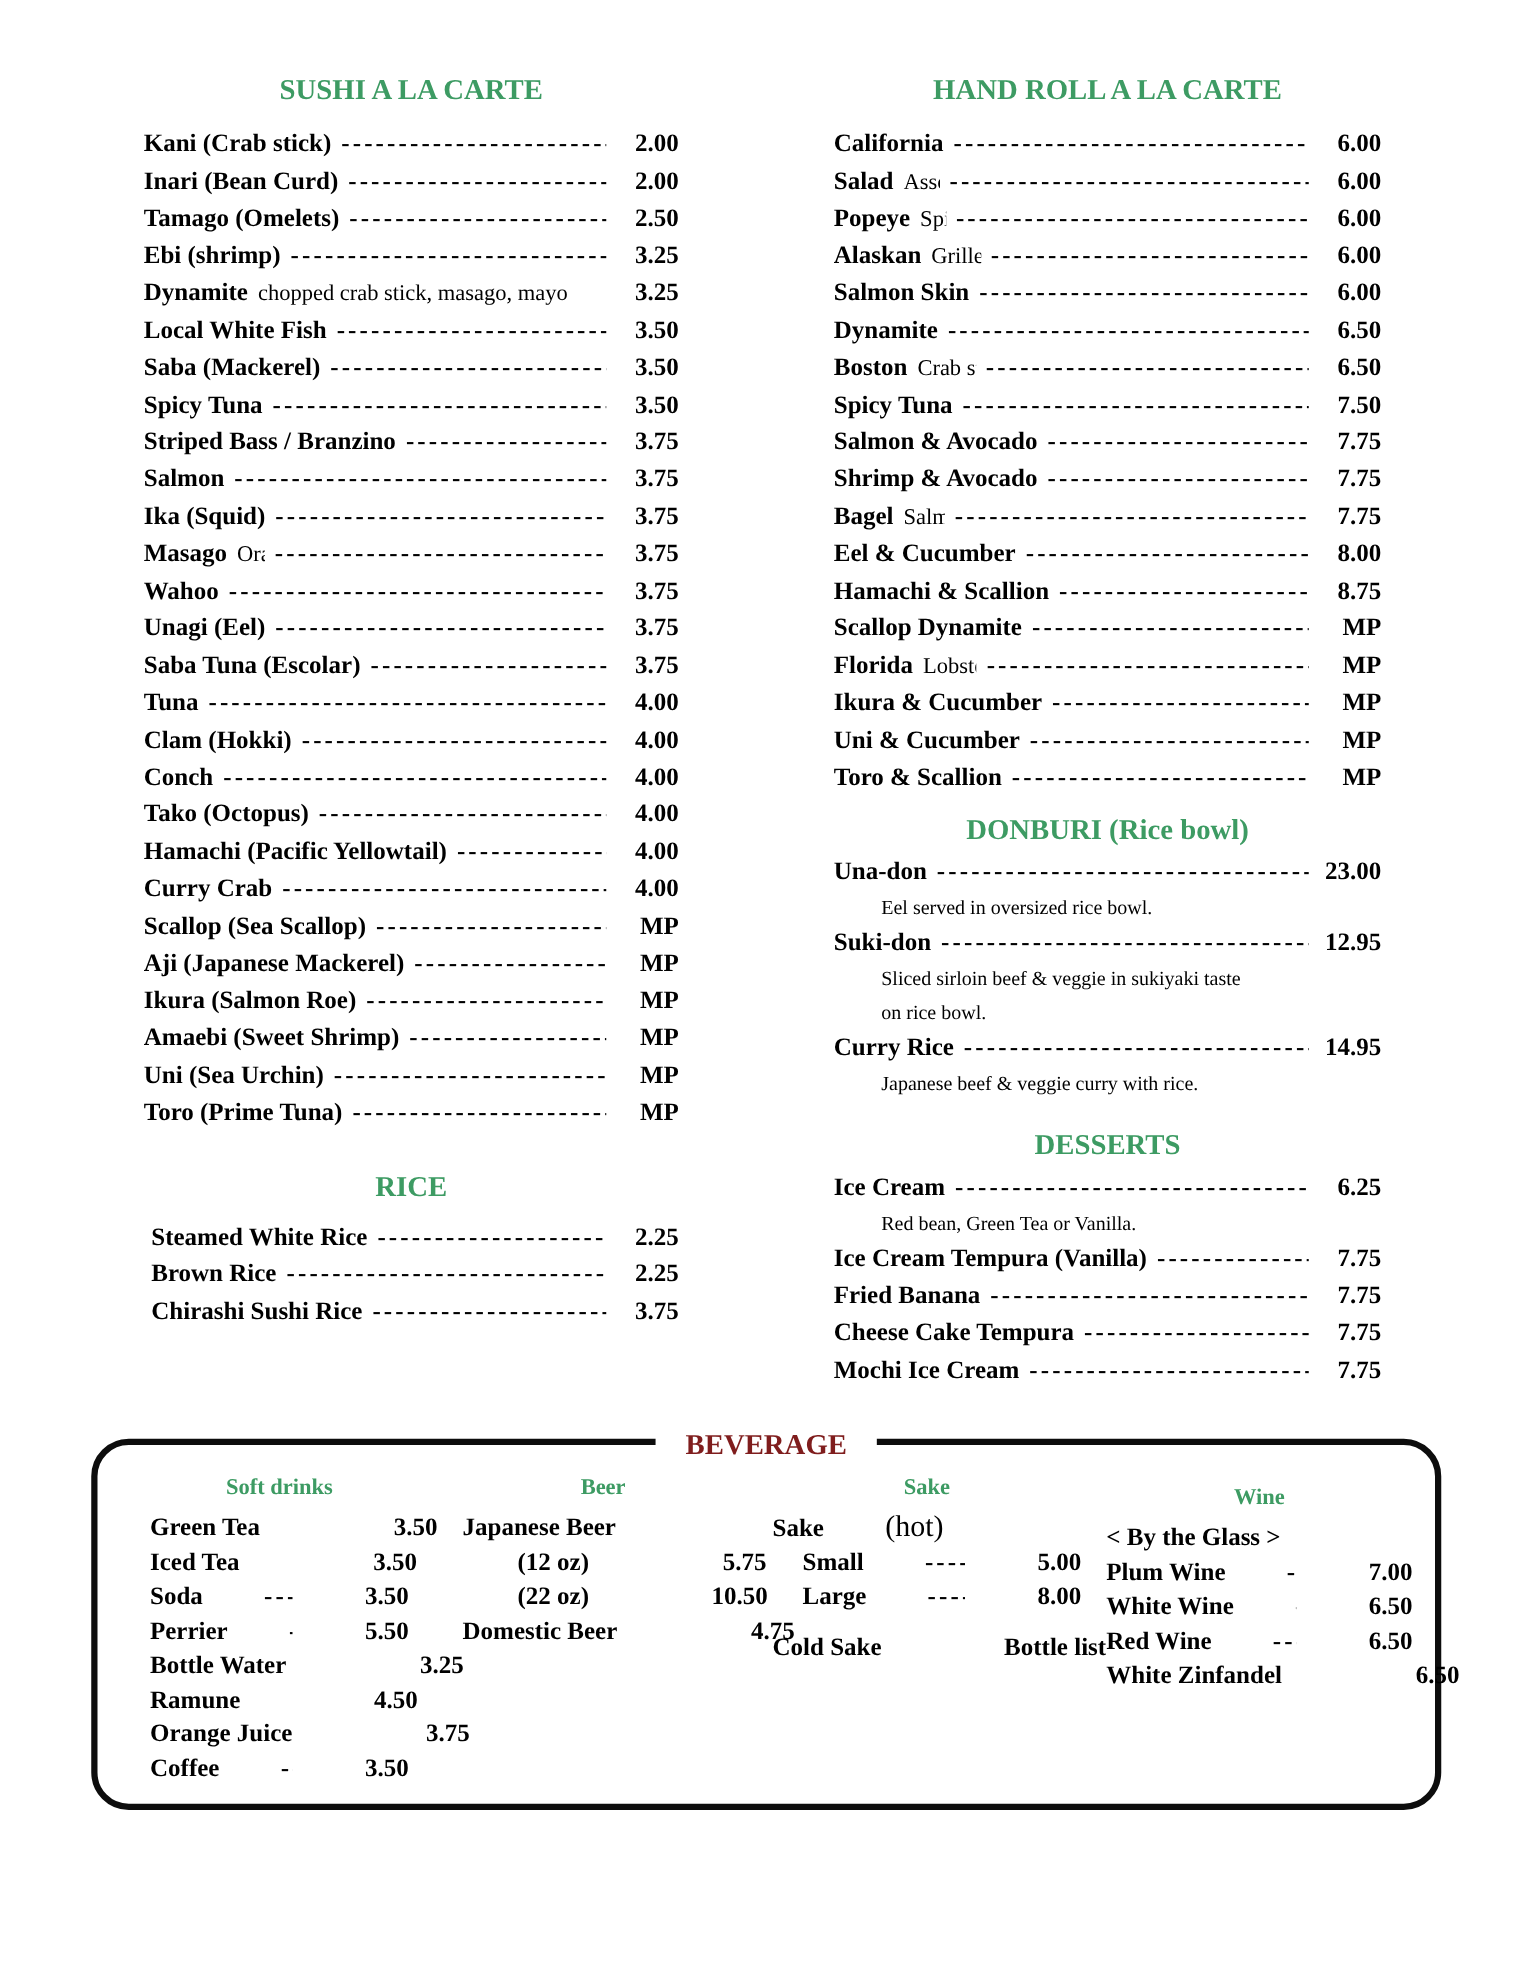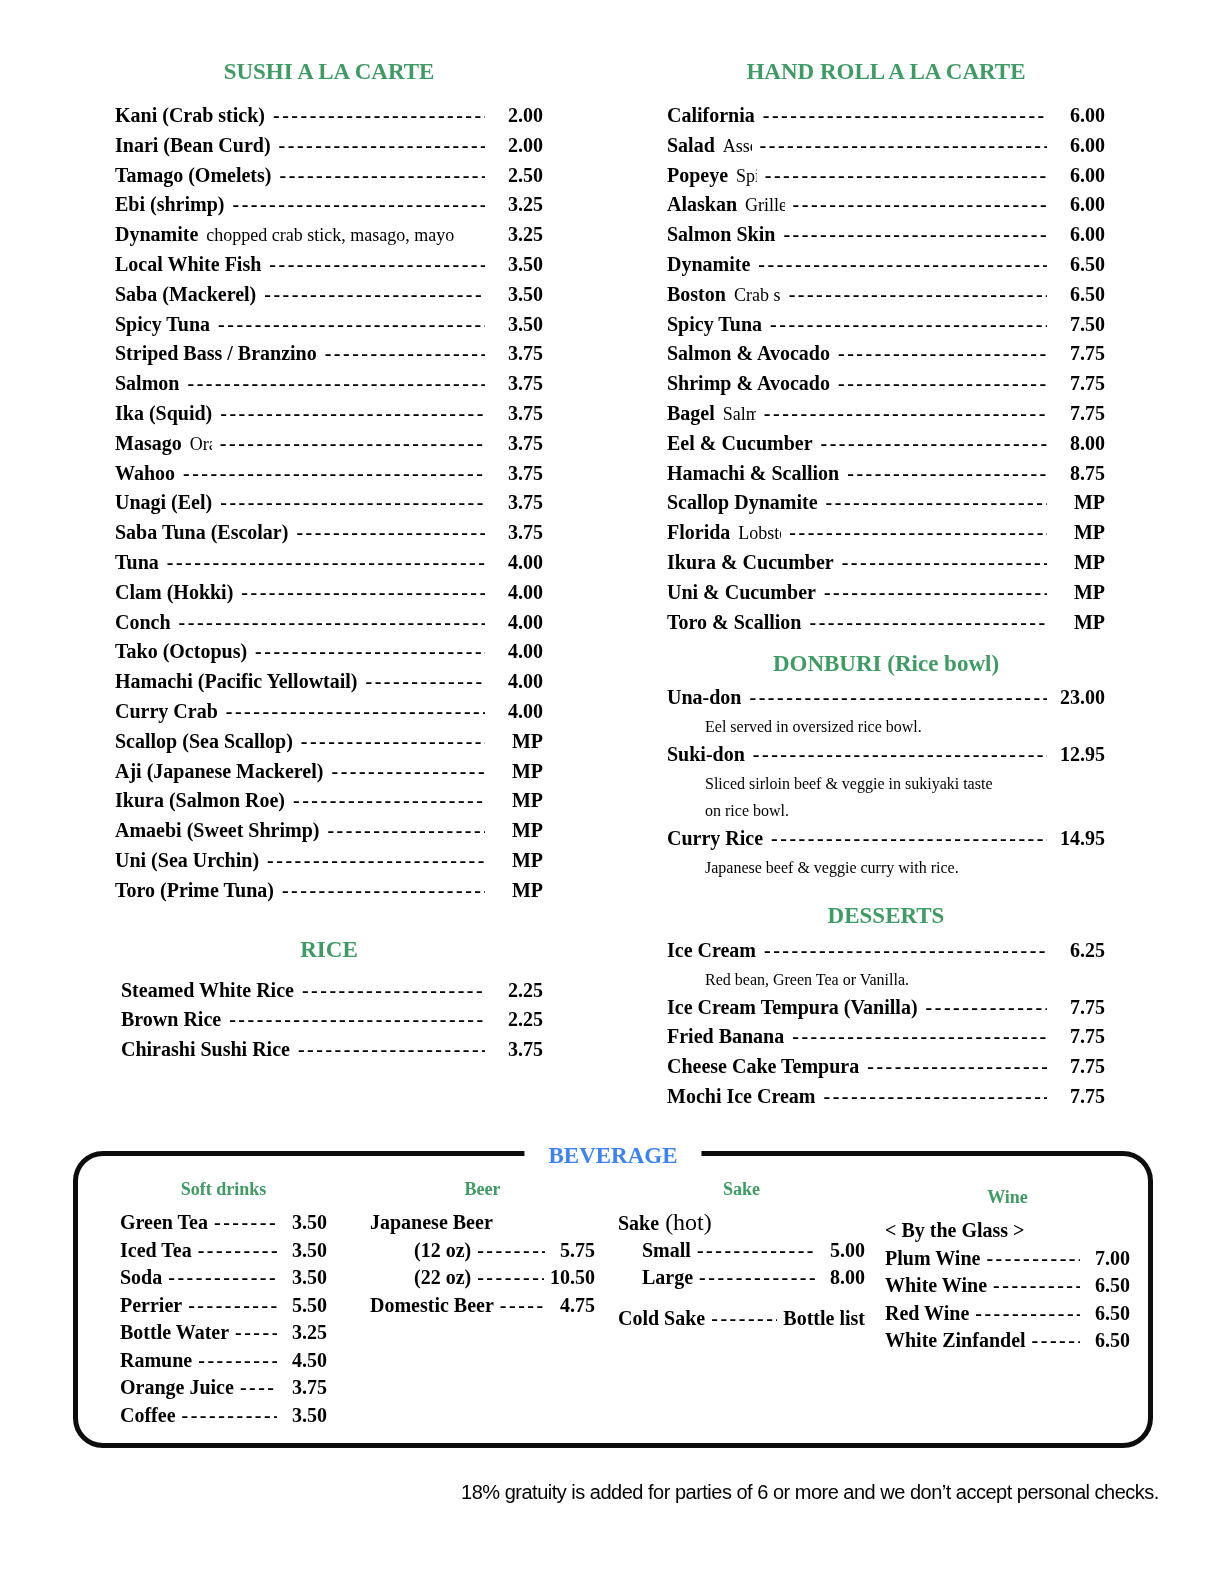--- a/index.html
+++ b/index.html
@@ -24,25 +24,25 @@
   .section-rice .items{margin-top:13px;padding-left:6px;}
   .section-donburi{margin-top:13px;}
   .section-donburi .items{margin-top:6px;}
   .section-desserts{margin-top:21px;}
   .section-desserts .items{margin-top:7px;}
   
   .beverage-box{position:absolute;left:73px;top:1151px;width:1080px;height:297px;
                 border:5px solid #0d0d0d;border-radius:30px;box-sizing:border-box;}
   .bev-legend{position:absolute;top:-16px;left:50%;transform:translateX(-50%);
               background:#fff;padding:0 24px;font-size:23px;font-weight:700;
-              line-height:31px;color:#3b82f6;white-space:nowrap;}
+              line-height:31px;color:#7f1d1d;white-space:nowrap;}
   .bev-col{position:absolute;}
   .bev-col .sec-title{font-size:18px;}
   .bev-col .items{margin-top:6px;}
-  .bev-col .row{height:27.5px;line-height:27.5px;}
+  .bev-col .row{height:27.5px;line-height:27.5px;gap:43px;}
   .bev-col .item-desc{font-size:24px;margin-left:6px;}
   .bev-col .price{min-width:44px;}
   .bev-col .leader{margin:0 6px;}
   .bev-col-soft{left:42px;top:20px;width:207px;}
   .bev-col-beer{left:292px;top:20px;width:225px;}
   .bev-col-sake{left:540px;top:20px;width:247px;}
   .bev-col-wine{left:807px;top:28px;width:245px;}
   .indent{margin-left:44px;}
   .bev-col-sake .indent{margin-left:24px;}
   .gap-before{margin-top:13px;}
@@ -503,15 +503,14 @@
           </div>
           <div class="row">
             <span class="item-name">White Zinfandel</span>
             <span class="leader">------------------------------------------------------------------------------------------------------------------------------------------------------</span>
             <span class="price">6.50</span>
           </div>
         </div>
     </div>
   </div>
 
-  <div class="footer-note">18% gratuity is added for parties of 6 or more and we don’t accept personal checks.</div>
 
 </div>
 
 </body></html>

